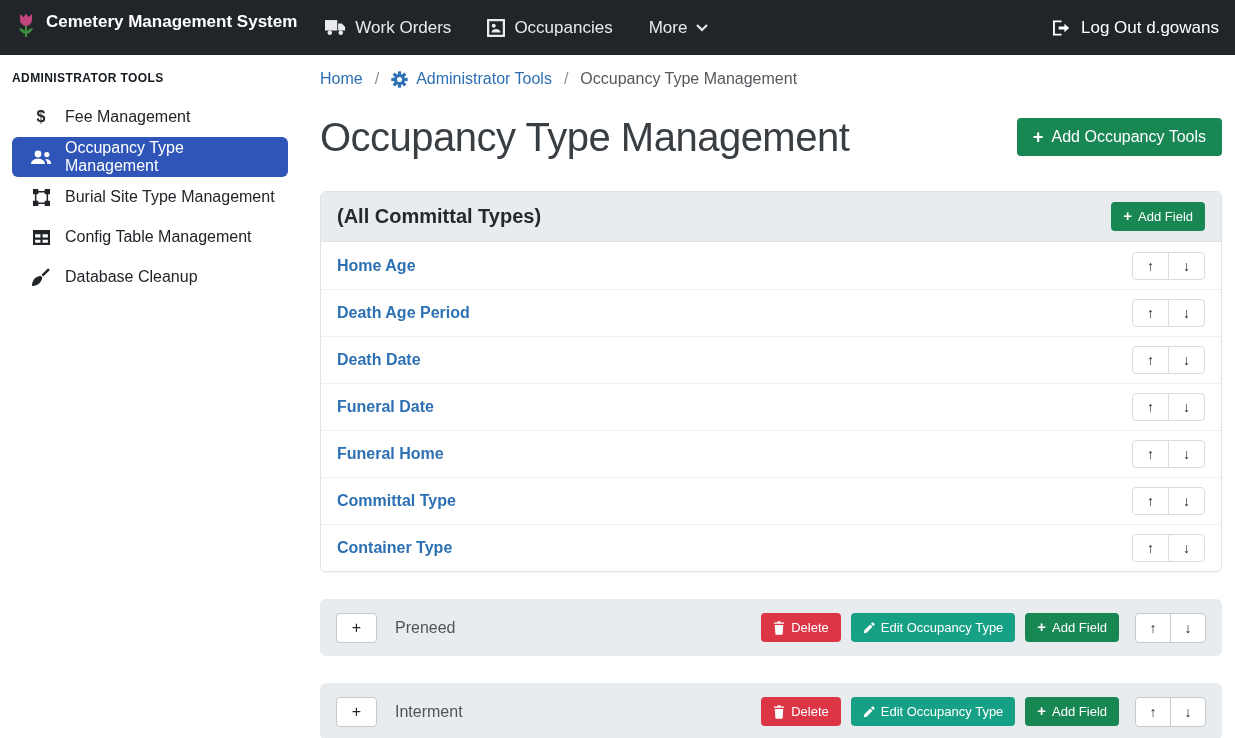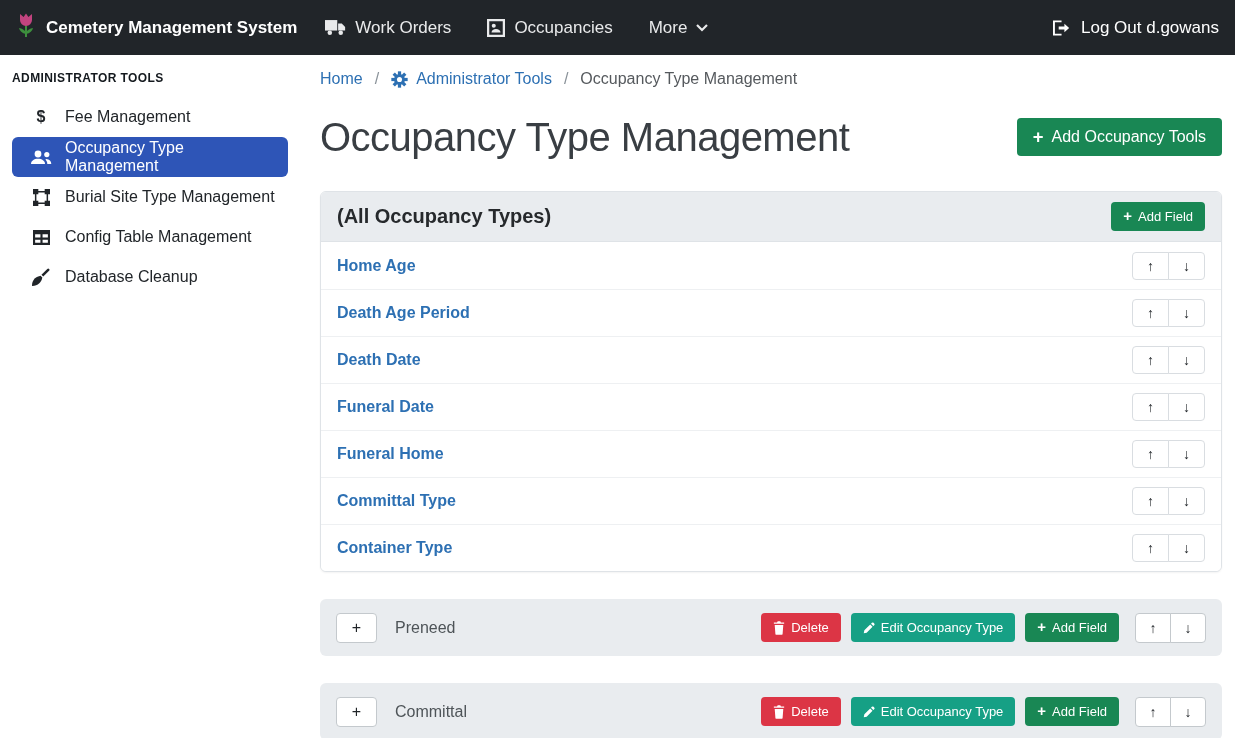--- a/index.html
+++ b/index.html
@@ -8,21 +8,21 @@
     width: 1235px; height: 738px; overflow: hidden;
     font-family: "Liberation Sans", sans-serif;
     background: #fff; color: #212529;
   }
 
   
   .navbar {
     height: 55px; background: var(--navbar, #212529);
     display: flex; align-items: center; padding: 0 16px; color: #fff;
   }
-  .brand { display: flex; align-items: center; gap: 10px; cursor: pointer; }
+  .brand { display: flex; gap: 10px; cursor: pointer; }
   .brand-text { font-weight: 700; font-size: 17px; color: #fff; }
   .nav-links { display: flex; align-items: center; margin-left: 28px; gap: 36px; }
   .nav-link {
     display: flex; align-items: center; gap: 9px;
     color: #e9eaeb; font-size: 17px; text-decoration: none; cursor: pointer;
   }
   .logout {
     margin-left: auto; display: flex; align-items: center; gap: 9px;
     color: #fff; font-size: 17px; text-decoration: none; cursor: pointer;
   }
@@ -255,21 +255,21 @@
     <div class="title-row">
       <h1>Occupancy Type Management</h1>
       <button class="btn btn-lg btn-success">
         <span class="plus">+</span>
         <span>Add Occupancy Tools</span>
       </button>
     </div>
 
     <section class="card">
       <header class="card-header">
-        <span class="card-title">(All Occupancy Types)</span>
+        <span class="card-title">(All Committal Types)</span>
         <button class="btn btn-sm btn-success">
           <span class="plus">+</span>
           <span>Add Field</span>
         </button>
       </header>
       <div>
   <div class="field-row">
     <a class="field-link">Home Age</a>
     <div class="btn-group">
       <button class="arrow-btn">
@@ -392,21 +392,21 @@
           <span>↓</span>
         </button>
       </div>
     </div>
   </div>
 
   <div class="section-bar">
     <button class="expand-btn">
       <span>+</span>
     </button>
-    <span class="section-title">Committal</span>
+    <span class="section-title">Interment</span>
     <div class="section-actions">
       <button class="btn btn-sm btn-danger">
         <span class="btn-ico">
           <svg width="12" height="14" viewBox="0 0 14 16" fill="currentColor">
             <path d="M5.5 0h3l.8 1.5H13V3H1V1.5h3.7L5.5 0z"></path>
             <path d="M2 4.5h10L11.2 15a1.3 1.3 0 0 1-1.3 1H4.1a1.3 1.3 0 0 1-1.3-1L2 4.5z"></path>
           </svg>
         </span>
         <span>Delete</span>
       </button>

